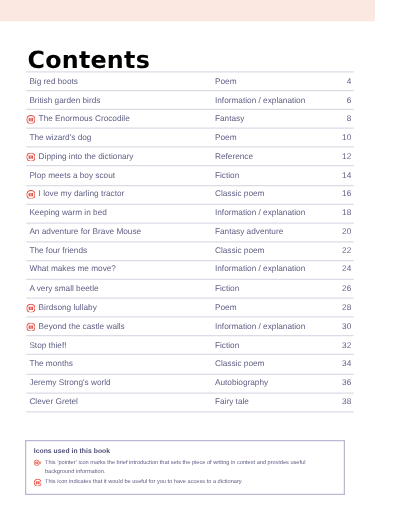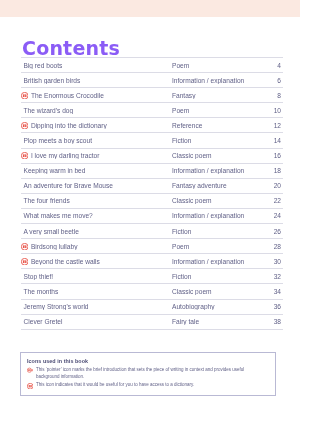--- a/index.html
+++ b/index.html
@@ -26,21 +26,21 @@
   }
 
   
   .page-title {
     position: absolute;
     top: 24px;
     left: 22px;
     font-family: "DejaVu Sans", sans-serif;
     font-size: 19px;
     font-weight: bold;
-    color: #8b5cf6;
+    color: #000000;
     letter-spacing: 0.2px;
   }
 
   
   .toc {
     position: absolute;
     top: 57px;
     left: 21px;
     width: 262px;
   }

